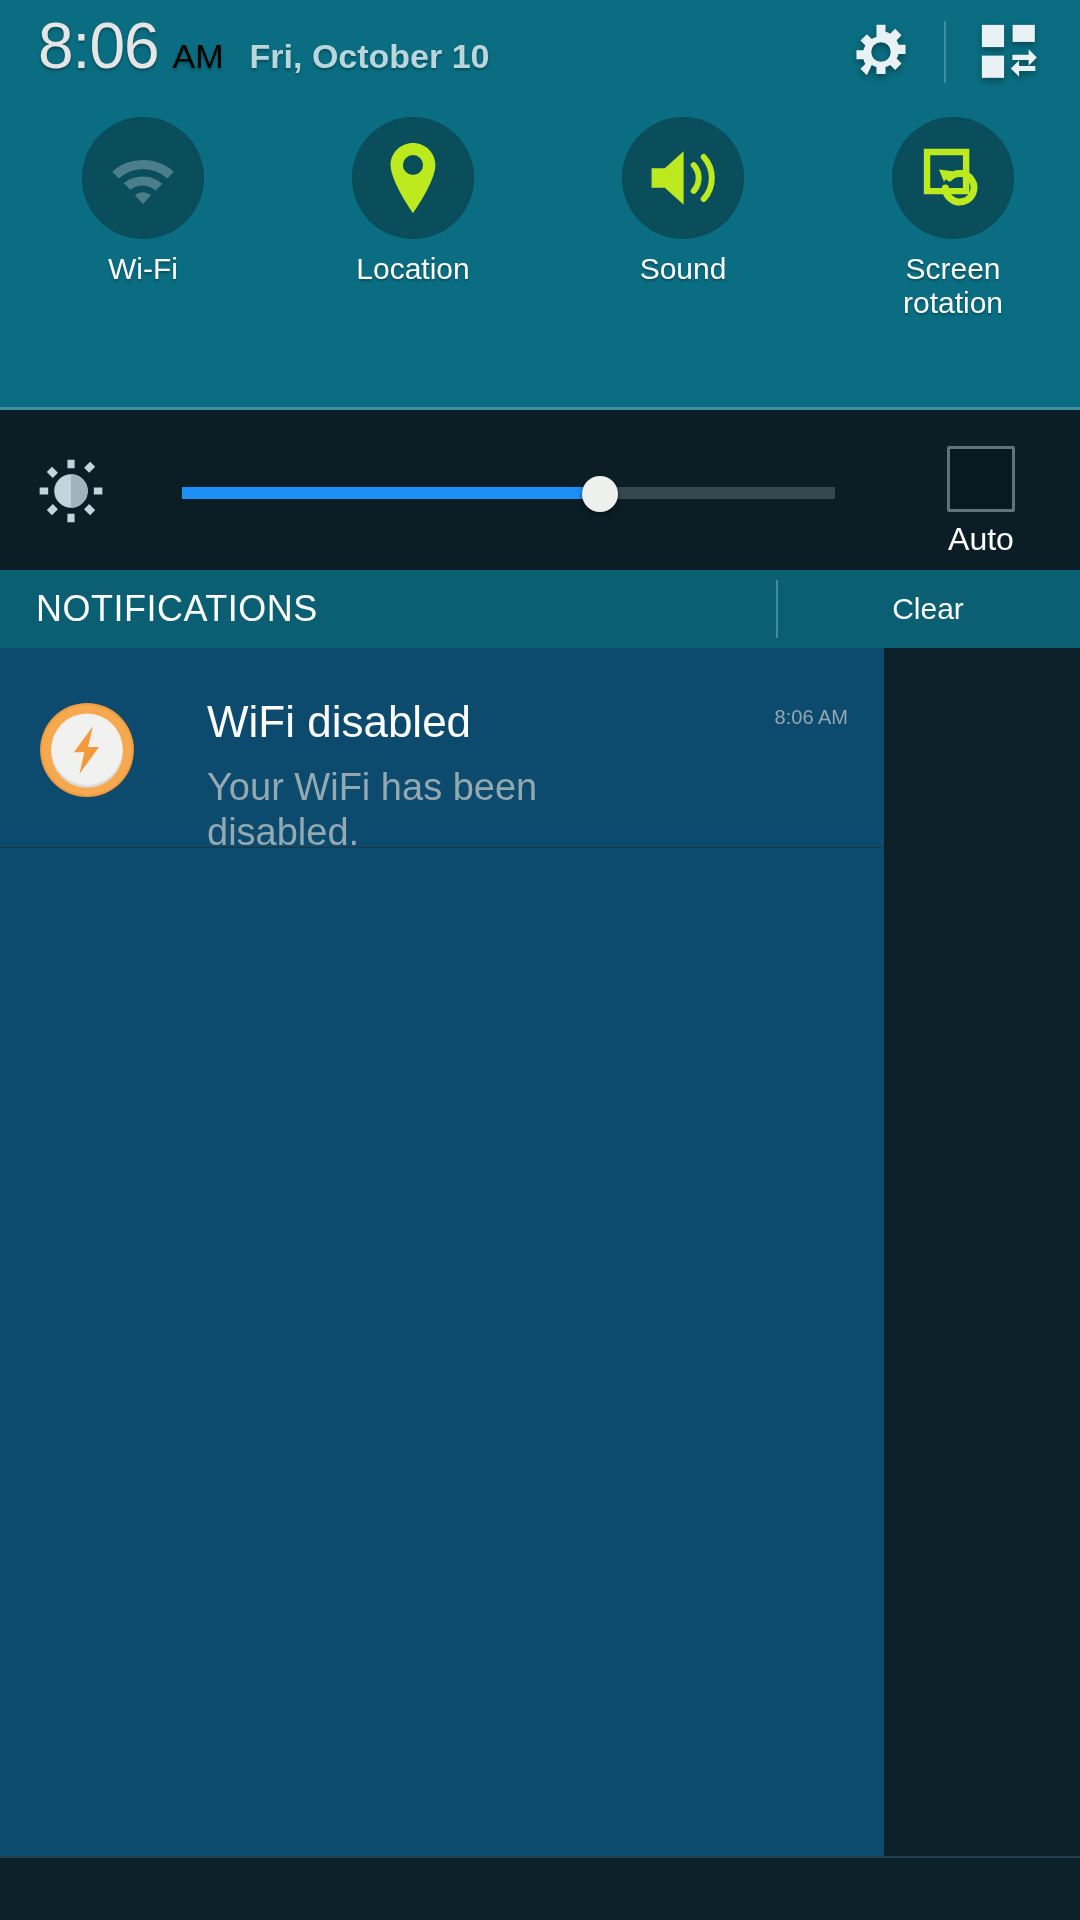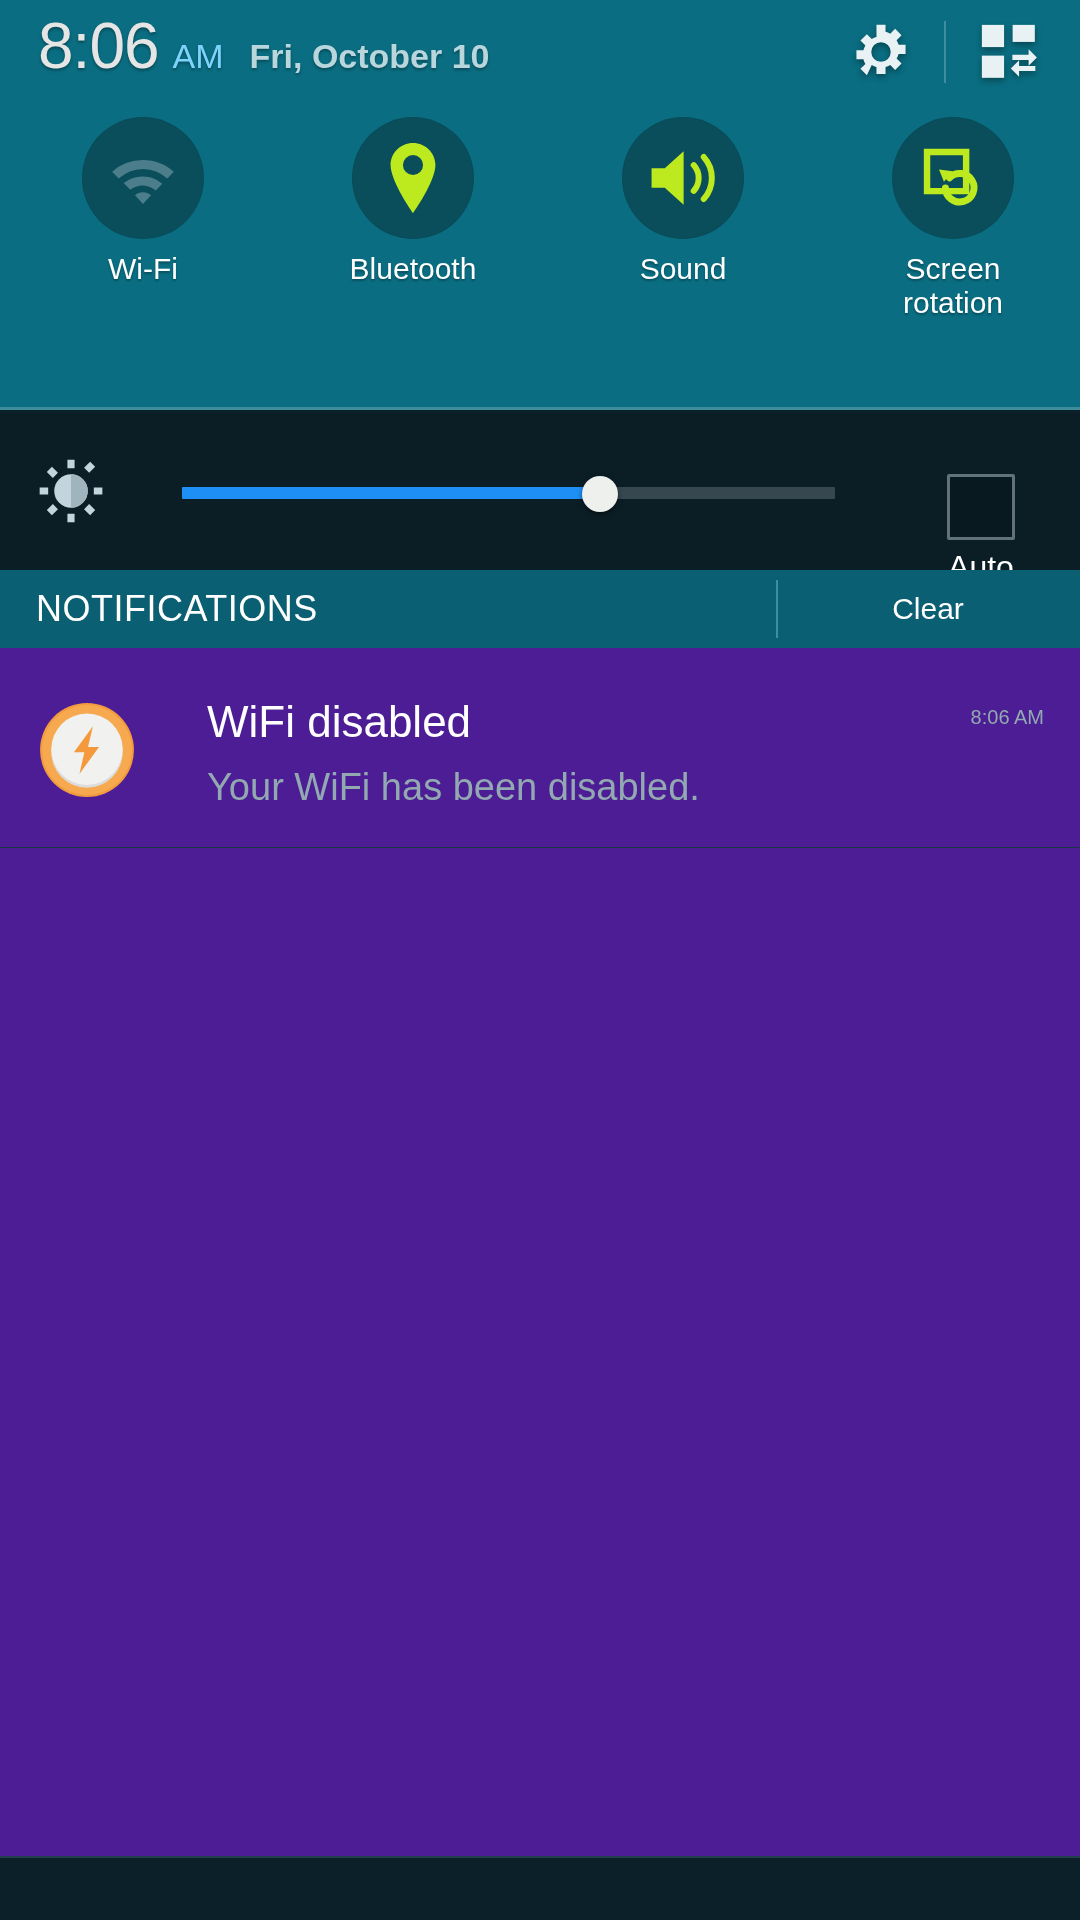--- a/index.html
+++ b/index.html
@@ -57,21 +57,21 @@
     font-size: 64px;
     color: #e5e5e5;
     font-weight: 300;
     letter-spacing: -1px;
     text-shadow: 0 2px 3px rgba(0,0,0,0.35);
     line-height: 1;
   }
 
   .clock-ampm {
     font-size: 34px;
-    color: #7dd3fc;
+    color: #000000;
     font-weight: 400;
     margin-left: 14px;
     text-shadow: 0 2px 3px rgba(0,0,0,0.3);
   }
 
   .clock-date {
     font-size: 34px;
     color: #b9d6dd;
     font-weight: 700;
     margin-left: 26px;
@@ -199,21 +199,20 @@
   }
 
   .auto-wrap {
     position: absolute;
     right: 34px;
     top: 33px;
     display: flex;
     flex-direction: column;
     align-items: center;
     width: 130px;
-    margin-top: 28px;
   }
 
   .auto-box {
     width: 68px;
     height: 66px;
     border: 3px solid #62727a;
     background: #081920;
     border-radius: 2px;
   }
 
@@ -260,23 +259,23 @@
     text-align: center;
     font-size: 30px;
     color: #ffffff;
     font-weight: 400;
   }
 
   
   .notif-list {
     position: absolute;
     top: 648px; left: 0;
-    width: 1080px;
+    width: 884px;
     bottom: 0;
-    background: #4c1d95;
+    background: #0c4a6e;
   }
 
   .notif-item {
     position: relative;
     height: 200px;
     border-bottom: 1px solid #1b3640;
   }
 
   .notif-icon {
     position: absolute;
@@ -374,21 +373,21 @@
         </div>
         <div class="toggle-label">Wi-Fi</div>
       </div>
 
       <div class="toggle">
         <div class="toggle-circle">
           <svg width="60" height="78" viewBox="0 0 18 24">
             <path fill="#bdea1e" d="M9 1.2c-3.8 0-6.9 3.05-6.9 6.8 0 5.1 6.9 14.8 6.9 14.8s6.9-9.7 6.9-14.8c0-3.75-3.1-6.8-6.9-6.8zm0 9.9a3.1 3.1 0 1 1 0-6.2 3.1 3.1 0 0 1 0 6.2z"></path>
           </svg>
         </div>
-        <div class="toggle-label">Bluetooth</div>
+        <div class="toggle-label">Location</div>
       </div>
 
       <div class="toggle">
         <div class="toggle-circle">
           <svg width="76" height="66" viewBox="0 0 24 21">
             <path fill="#bdea1e" d="M2 7.4h4.2L12.2 2v17L6.2 13.6H2z"></path>
             <path fill="none" stroke="#bdea1e" stroke-width="1.9" stroke-linecap="round" d="M15.4 6.4a6.1 6.1 0 0 1 0 8.2"></path>
             <path fill="none" stroke="#bdea1e" stroke-width="1.9" stroke-linecap="round" d="M18.6 3.8a10 10 0 0 1 0 13.4"></path>
           </svg>
         </div>

